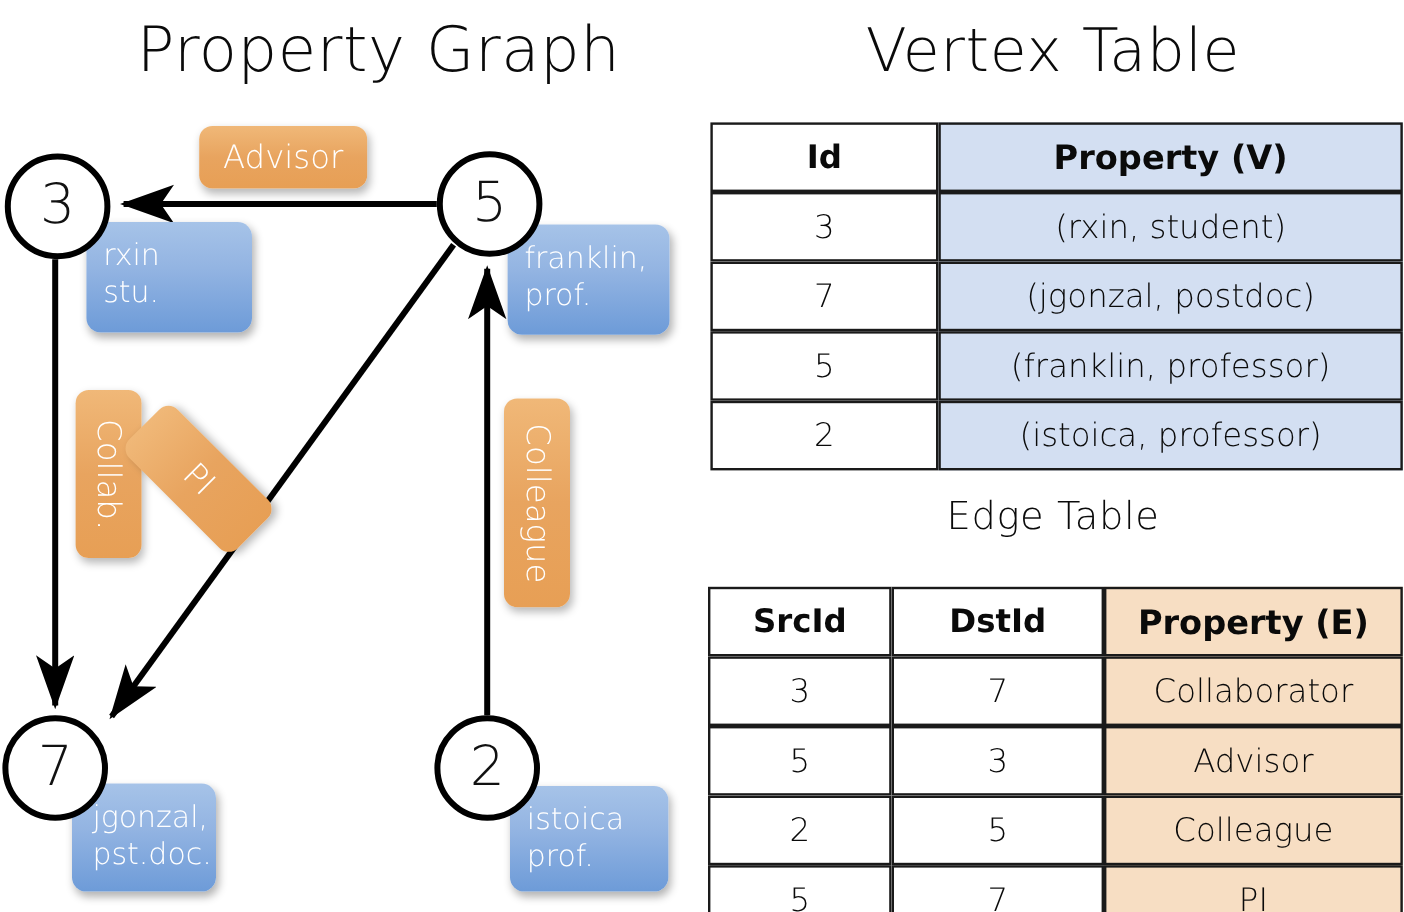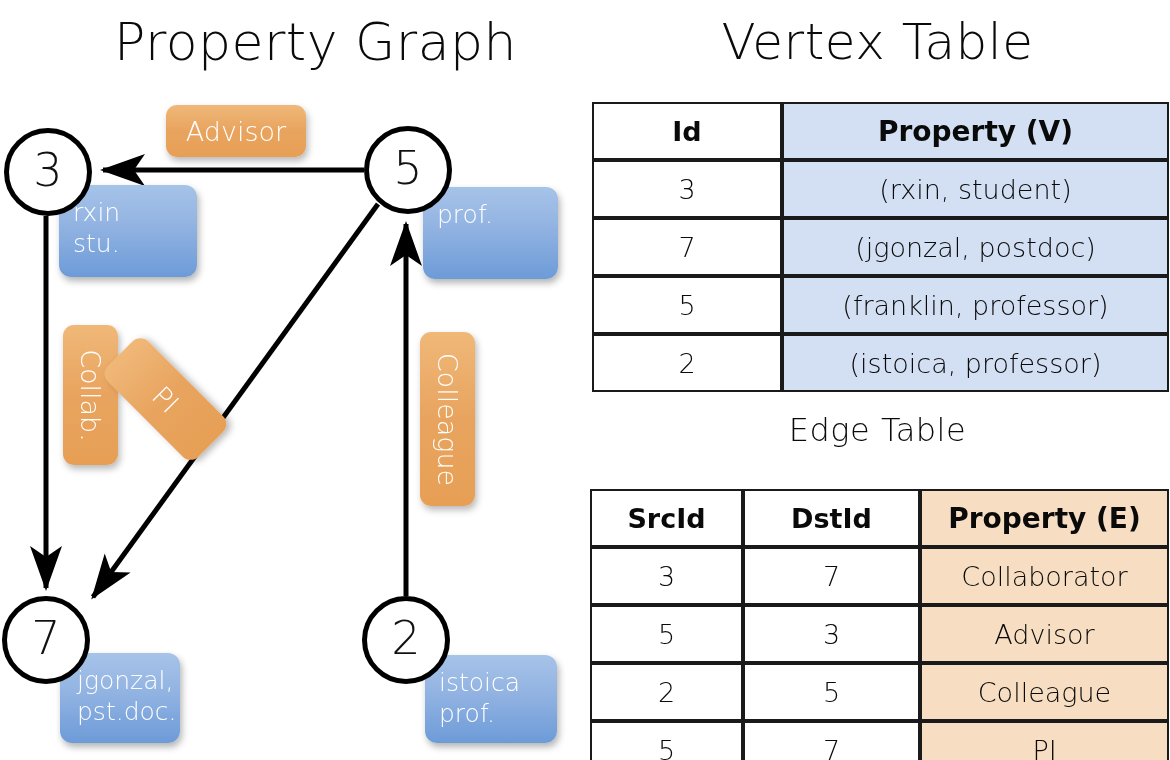--- a/index.html
+++ b/index.html
@@ -89,21 +89,21 @@
     background: linear-gradient(180deg, #a6c3e8 0%, #93b4e2 42%, #6d9bd8 100%);
     box-shadow: 2px 4px 7px rgba(0,0,0,0.30);
     color: #ffffff;
     font-family: "DejaVu Sans", sans-serif;
     font-weight: 300;
     font-size: 25px;
     line-height: 31px;
     padding: 12px 0 0 14px;
     box-sizing: border-box;
   }
-  #prop-rxin     { left: 59px;  top: 185px; width: 138px; height: 92px; }
+  #prop-rxin     { left: 72px;  top: 185px; width: 138px; height: 92px; }
   #prop-franklin { left: 423px; top: 187px; width: 135px; height: 92px; }
   #prop-jgonzal  { left: 60px;  top: 653px; width: 120px; height: 90px; padding-left: 17px; }
   #prop-istoica  { left: 425px; top: 655px; width: 132px; height: 88px; }
 
   
   .edge-label {
     position: absolute;
     border-radius: 11px;
     background: linear-gradient(180deg, #f0b878 0%, #e8a45f 50%, #e79f55 100%);
     box-shadow: 2px 4px 7px rgba(0,0,0,0.28);
@@ -215,20 +215,21 @@
   </div>
   <div class="edge-label" id="label-colleague">
     <span>Colleague</span>
   </div>
 
   <div class="prop-box" id="prop-rxin">
     <div>rxin</div>
     <div>stu.</div>
   </div>
   <div class="prop-box" id="prop-franklin">
+    <div>franklin,</div>
     <div>prof.</div>
   </div>
   <div class="prop-box" id="prop-jgonzal">
     <div>jgonzal,</div>
     <div>pst.doc.</div>
   </div>
   <div class="prop-box" id="prop-istoica">
     <div>istoica</div>
     <div>prof.</div>
   </div>

